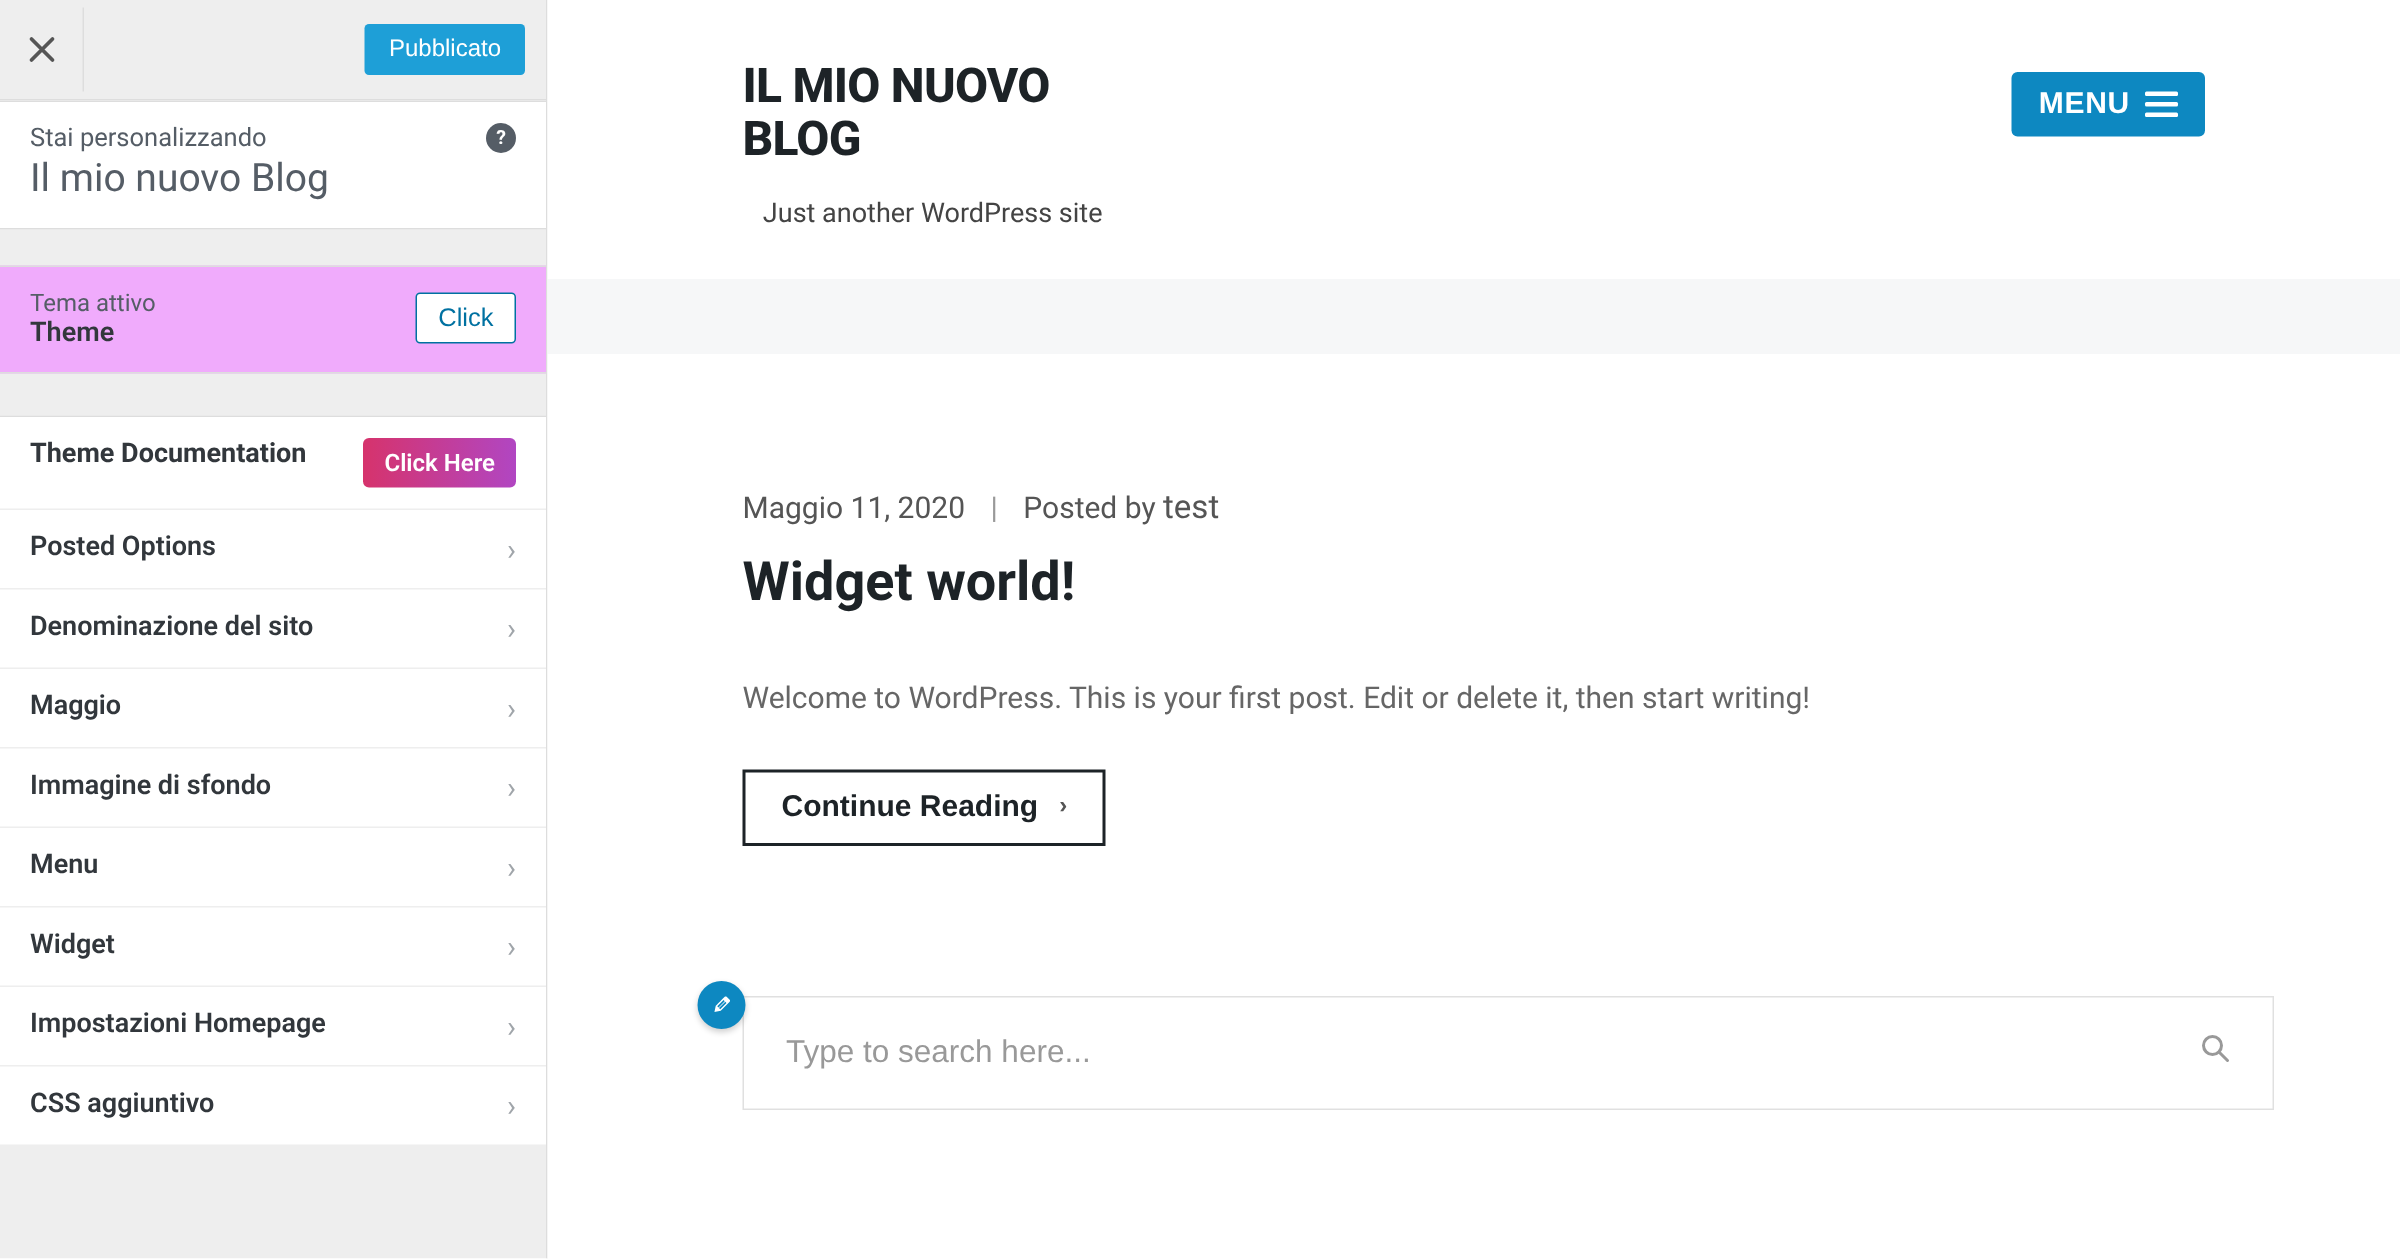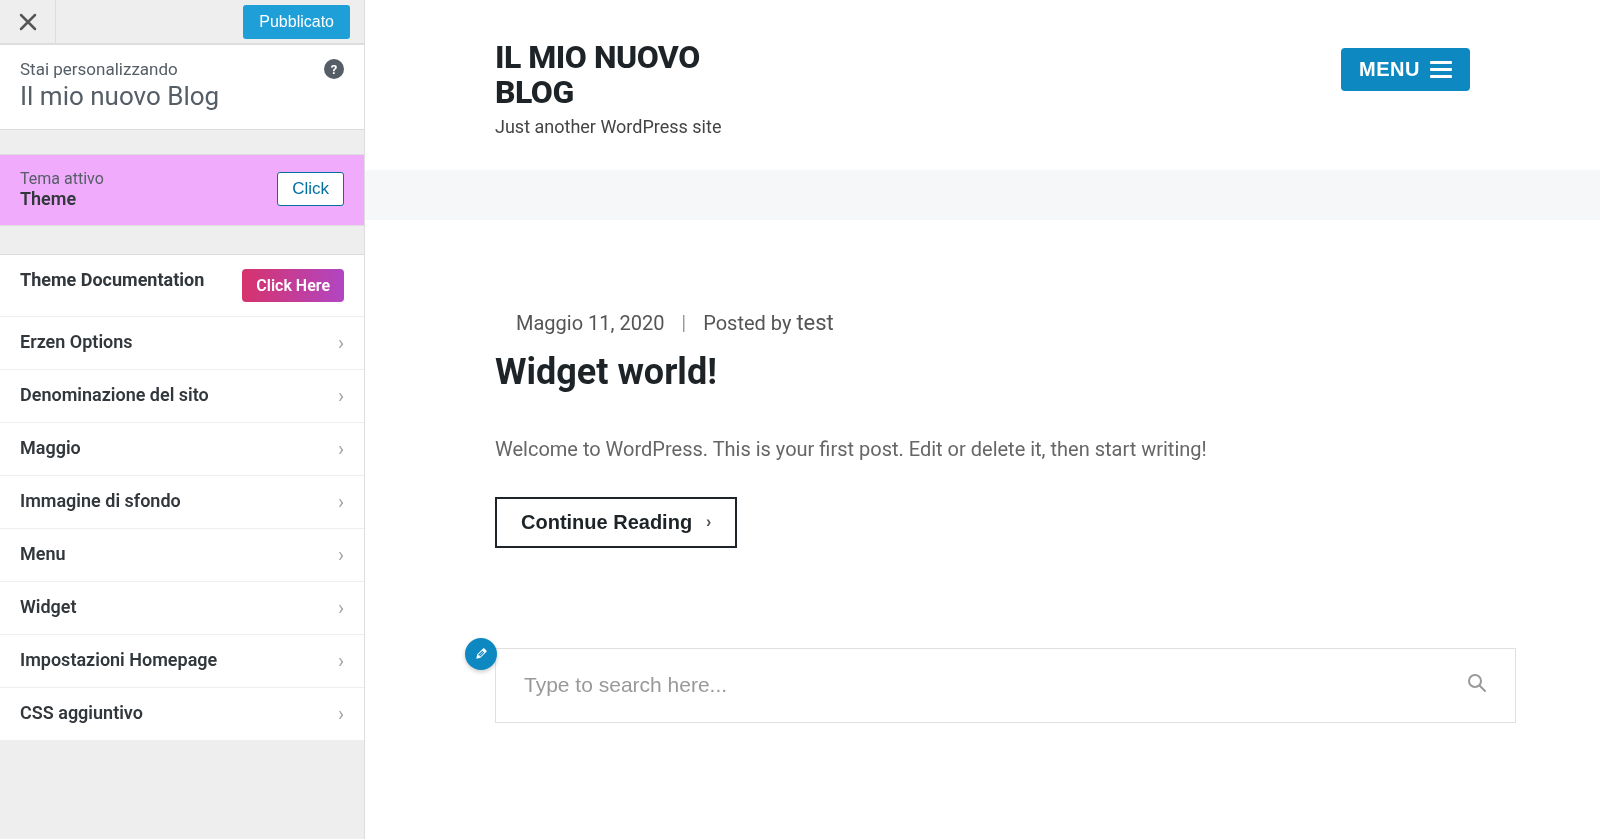--- a/index.html
+++ b/index.html
@@ -1,20 +1,20 @@
 <!DOCTYPE html>
 <html><head>
 <meta charset="utf-8">
 <style>
 * { margin: 0; padding: 0; box-sizing: border-box; }
 body { font-family: -apple-system, BlinkMacSystemFont, "Segoe UI", Roboto, Oxygen-Sans, Ubuntu, Cantarell, "Helvetica Neue", sans-serif; background: #fff; color: #32373c; display: flex; height: 839px; overflow: hidden; }
 
 
 .sidebar { width: 365px; background: #eee; border-right: 1px solid #ddd; display: flex; flex-direction: column; }
-.sidebar-actions { display: flex; align-items: center; justify-content: space-between; padding: 0; height: 44px; border-bottom: 1px solid #ddd; background: #eee; }
+.sidebar-actions { display: flex; align-items: center; justify-content: space-between; padding: 0; height: 67px; border-bottom: 1px solid #ddd; background: #eee; }
 .close-btn { width: 56px; height: 56px; display: flex; align-items: center; justify-content: center; cursor: pointer; color: #555; font-size: 22px; border-right: 1px solid #ddd; }
 .publish-btn { margin-right: 14px; background: #1e9fd7; color: #fff; border: none; padding: 8px 16px; font-size: 16px; border-radius: 3px; cursor: pointer; }
 
 .panel { background: #fff; border-top: 1px solid #ddd; border-bottom: 1px solid #ddd; }
 .panel-header { padding: 14px 20px 18px 20px; position: relative; }
 .panel-sub { font-size: 17px; color: #555d66; margin-bottom: 2px; }
 .panel-title { font-size: 26px; color: #555d66; font-weight: 400; }
 .help-icon { position: absolute; top: 14px; right: 20px; width: 20px; height: 20px; border-radius: 50%; background: #555d66; color: #fff; font-size: 13px; font-weight: 700; display: flex; align-items: center; justify-content: center; cursor: pointer; }
 
 .theme-panel { background: #f0abfc; border-top: 1px solid #ddd; border-bottom: 1px solid #ddd; margin-top: 24px; padding: 14px 20px 16px 20px; display: flex; align-items: center; justify-content: space-between; }
@@ -28,28 +28,28 @@
 .section-item.doc { font-weight: 700; }
 .section-item .clickhere { background: linear-gradient(90deg, #d6336c, #b146c2); color: #fff; padding: 7px 14px; border-radius: 4px; font-size: 16px; font-weight: 600; }
 .section-arrow { color: #a0a5aa; font-size: 20px; }
 .section-item-label { font-weight: 600; color: #32373c; }
 
 
 .preview { flex: 1; background: #fff; overflow-y: auto; position: relative; }
 .site-header { padding: 40px 130px 30px 130px; background: #fff; display: flex; justify-content: space-between; align-items: flex-start; }
 .site-branding { max-width: 240px; }
 .site-title { font-family: -apple-system, Roboto, sans-serif; font-size: 32px; line-height: 1.1; font-weight: 800; color: #1d2327; text-transform: uppercase; letter-spacing: -0.5px; }
-.site-tagline { font-size: 18px; color: #444; margin-top: 4px; line-height: 1.4; }
+.site-tagline { font-size: 18px; color: #444; margin-top: 20px; line-height: 1.4; text-align: right; }
 .menu-btn { background: #0d88c1; color: #fff; border: none; border-radius: 4px; padding: 10px 18px; font-size: 20px; font-weight: 700; display: flex; align-items: center; gap: 10px; cursor: pointer; letter-spacing: 0.5px; margin-top: 8px; }
 .hamburger { display: flex; flex-direction: column; gap: 4px; }
 .hamburger span { display: block; width: 22px; height: 3px; background: #fff; border-radius: 1px; }
 
 .content-area { background: #f6f7f8; min-height: 50px; }
 .post { padding: 90px 130px 30px 130px; background: #fff; }
-.post-meta { font-size: 20px; color: #555; margin-bottom: 16px; margin-left: 21px; }
+.post-meta { font-size: 20px; color: #555; margin-bottom: 16px; }
 .post-meta .sep { margin: 0 12px; color: #999; }
 .post-author { color: #555; font-size: 22px; }
 .post-title { font-size: 36px; font-weight: 700; color: #1d2327; margin-bottom: 24px; }
 .post-excerpt { font-size: 20px; color: #666; margin-bottom: 36px; margin-top: 44px; }
 .readmore-btn { display: inline-flex; align-items: center; gap: 14px; border: 2px solid #1d2327; padding: 12px 24px; font-size: 20px; font-weight: 600; color: #1d2327; background: #fff; cursor: pointer; }
 .readmore-btn .chev { font-size: 16px; color: #555; }
 
 .widget-area { padding: 70px 84px 60px 130px; position: relative; }
 .edit-bubble { position: absolute; left: 100px; top: 60px; width: 32px; height: 32px; border-radius: 50%; background: #0d88c1; display: flex; align-items: center; justify-content: center; cursor: pointer; box-shadow: 0 2px 4px rgba(0,0,0,0.2); }
 .edit-bubble svg { width: 15px; height: 15px; fill: #fff; }
@@ -86,21 +86,21 @@
     </div>
     <button class="change-btn">Click</button>
   </div>
 
   <div class="sections">
     <div class="section-item doc">
       <span>Theme Documentation</span>
       <span class="clickhere">Click Here</span>
     </div>
     <div class="section-item">
-      <span class="section-item-label">Erzen Options</span>
+      <span class="section-item-label">Posted Options</span>
       <span class="section-arrow">›</span>
     </div>
     <div class="section-item">
       <span class="section-item-label">Denominazione del sito</span>
       <span class="section-arrow">›</span>
     </div>
     <div class="section-item">
       <span class="section-item-label">Maggio</span>
       <span class="section-arrow">›</span>
     </div>

